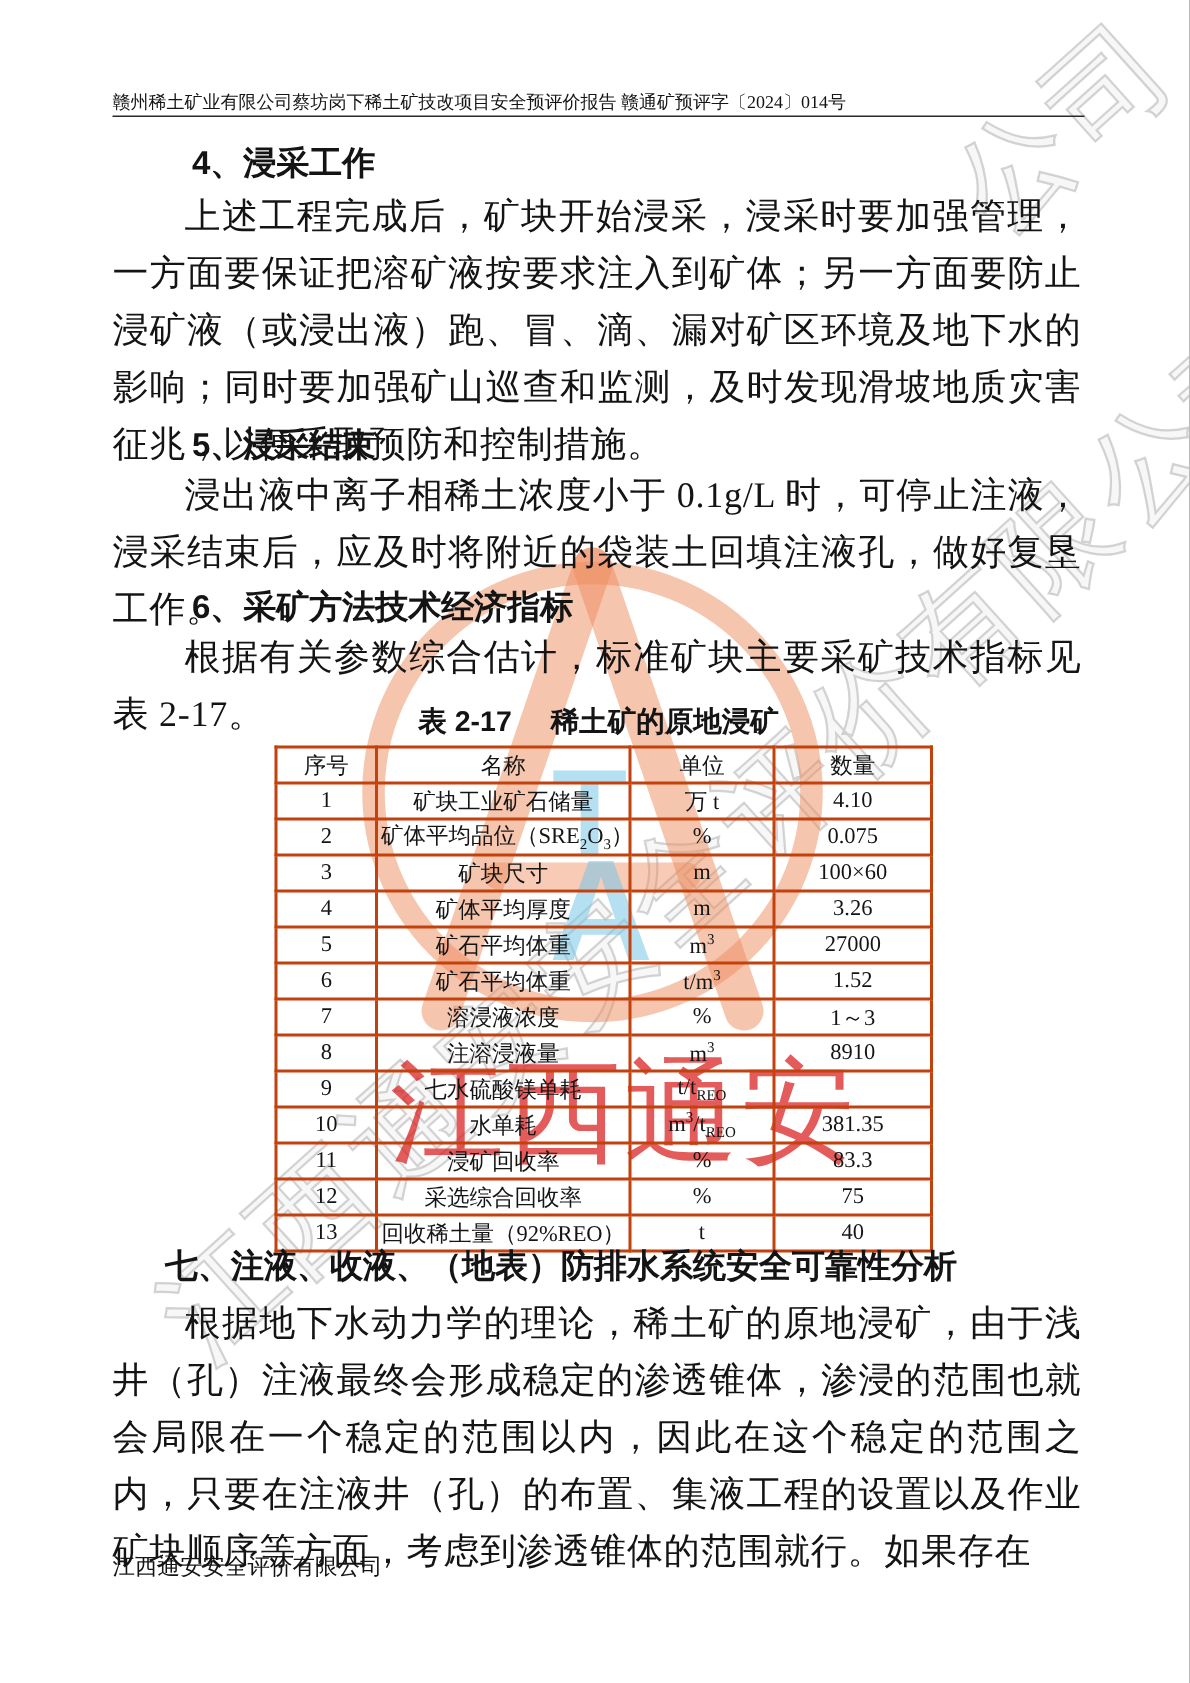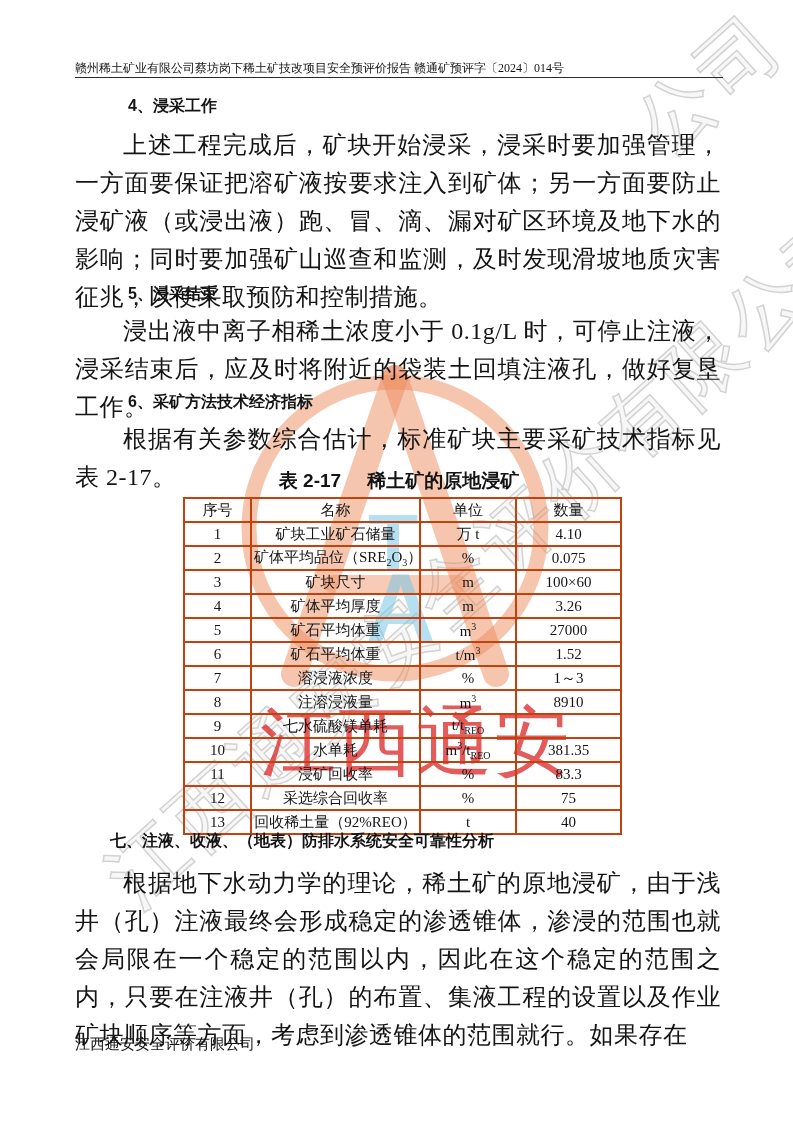--- a/index.html
+++ b/index.html
@@ -36,21 +36,21 @@
   }
 
   
   .content { position:absolute; inset:0; z-index:1; }
   .b-header {
     left:75px; top:60px; width:648px; font-size:12px; line-height:1.35;
     border-bottom:1px solid #2a2a2a; padding-bottom:1px;
   }
   .sec-h {
     font-family:"Liberation Sans","DejaVu Sans",sans-serif;
-    font-weight:bold; font-size:16px; line-height:1.2; margin:0;
+    font-weight:bold; font-size:22px; line-height:1.2; margin:0;
   }
   .sec-h.indent { padding-left:53px; }
   .para {
     left:75px; width:646px; margin:0; font-size:24px; line-height:38px;
     text-align:justify; text-indent:2em; letter-spacing:0.5px;
   }
   .tbl-caption {
     left:75px; top:468px; width:648px; text-align:center;
     font-family:"Liberation Sans","DejaVu Sans",sans-serif;
     font-weight:bold; font-size:19px;

